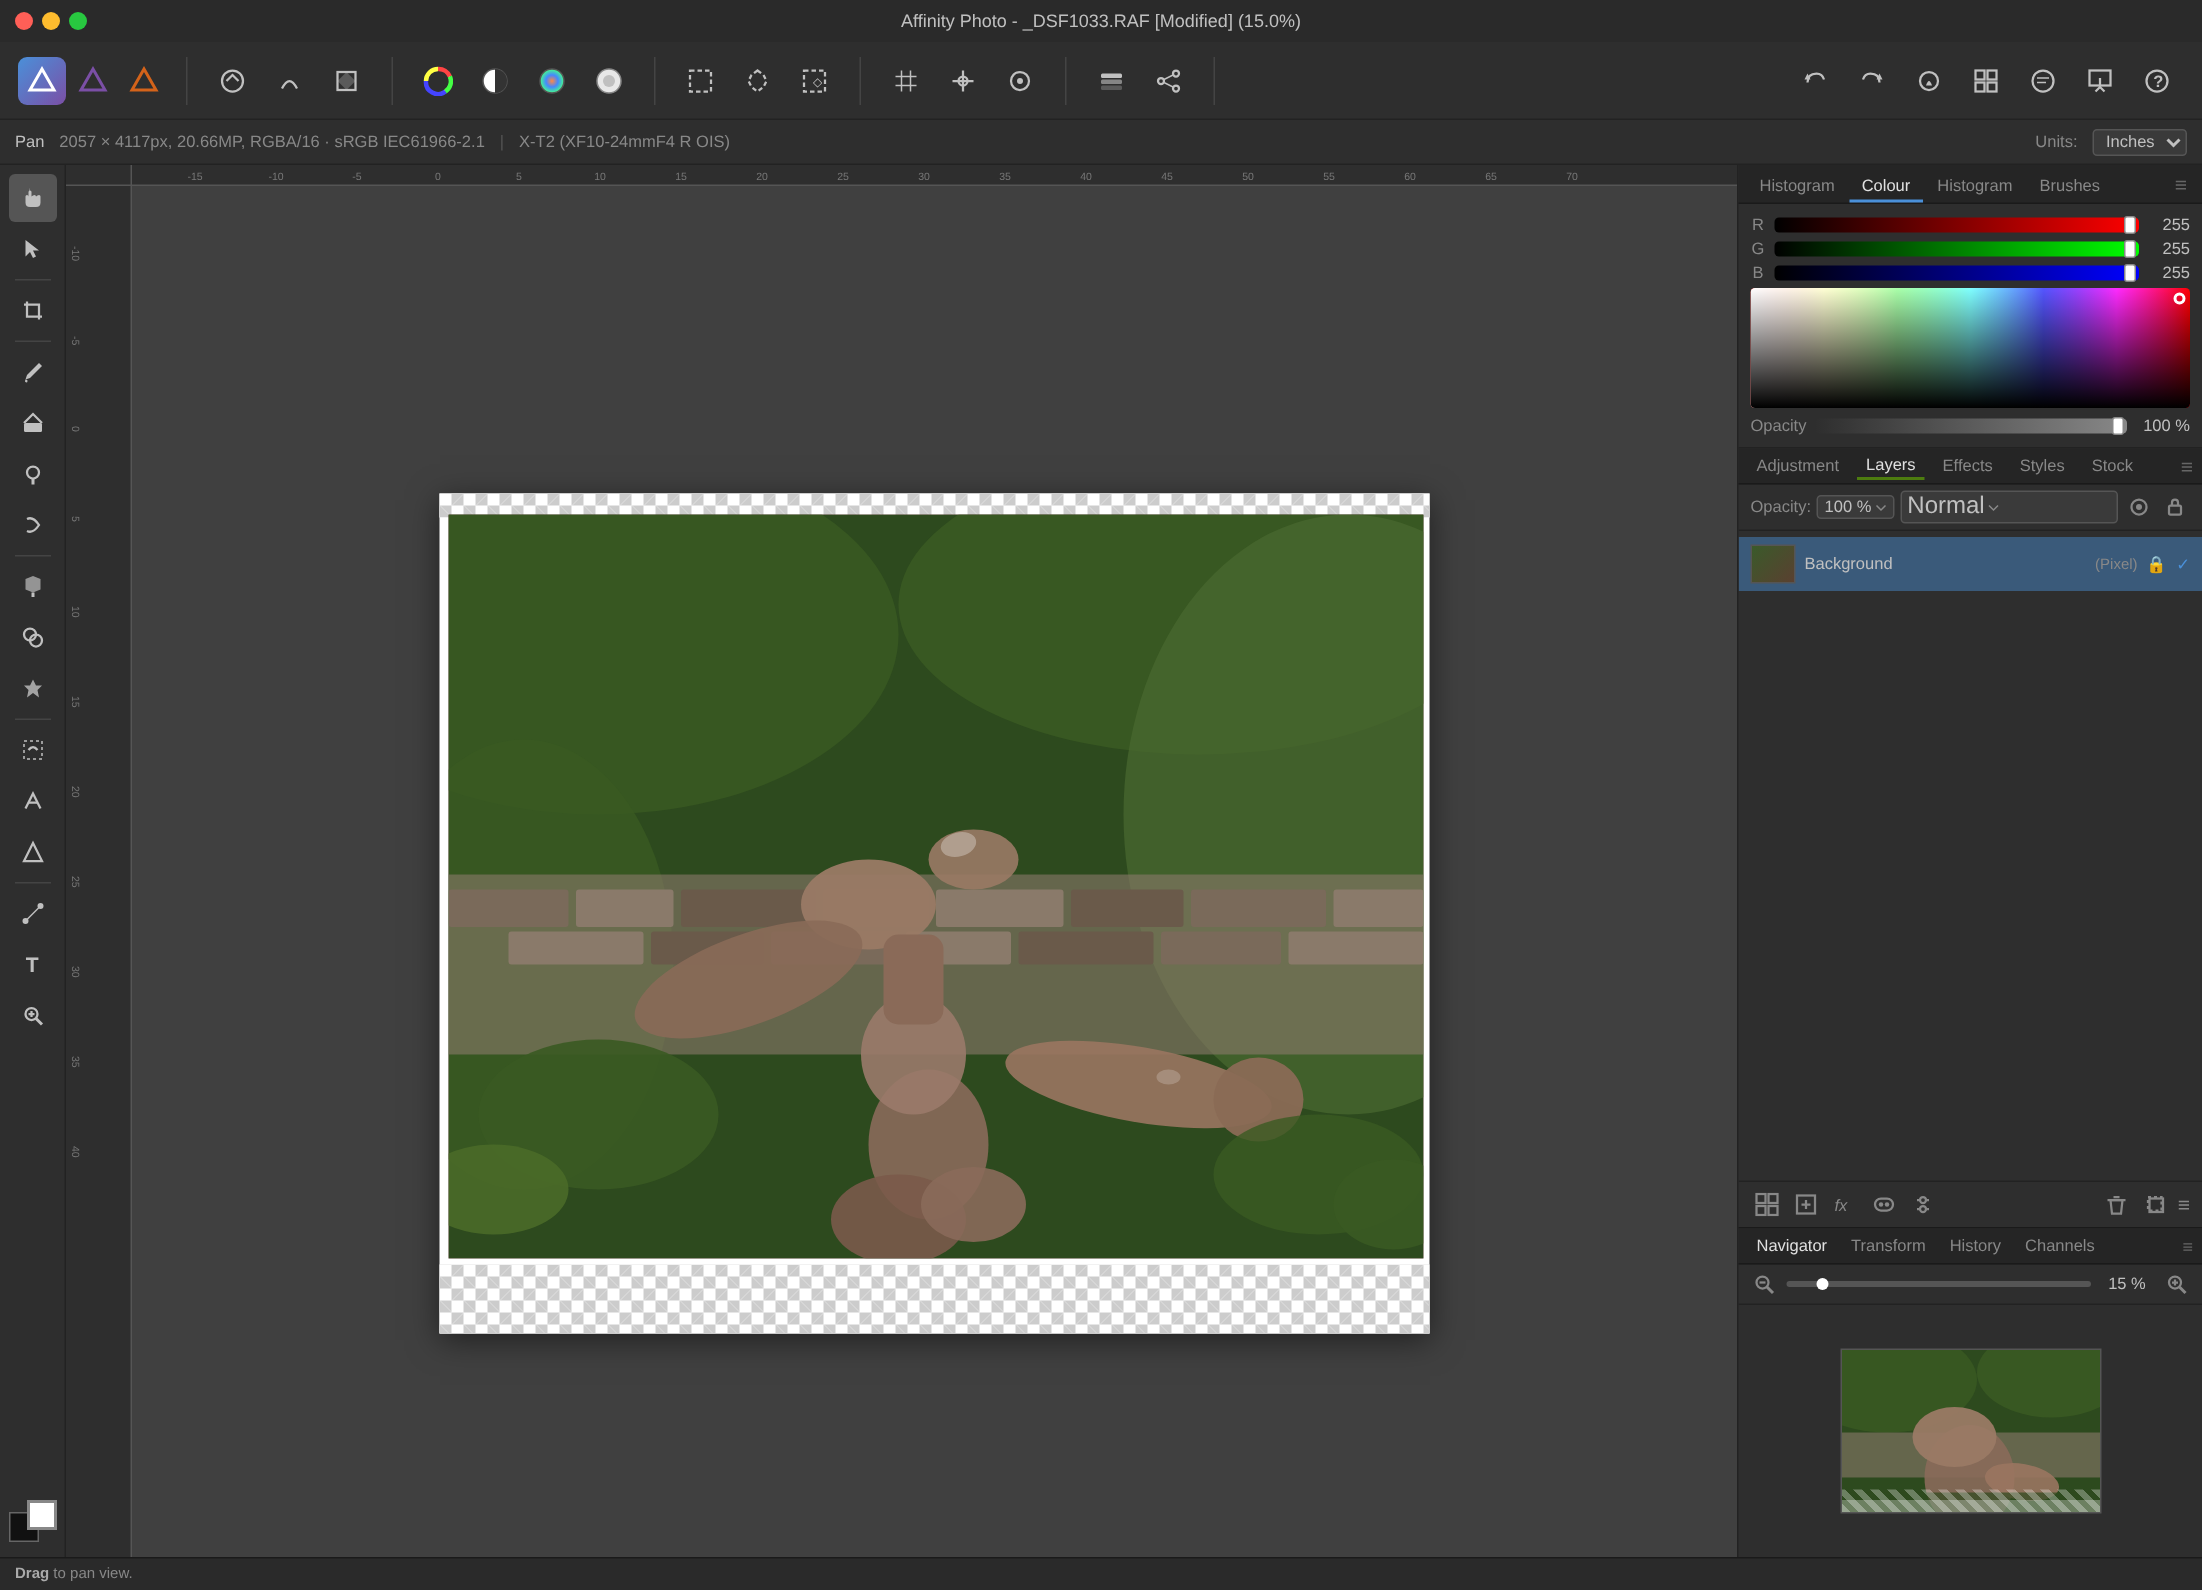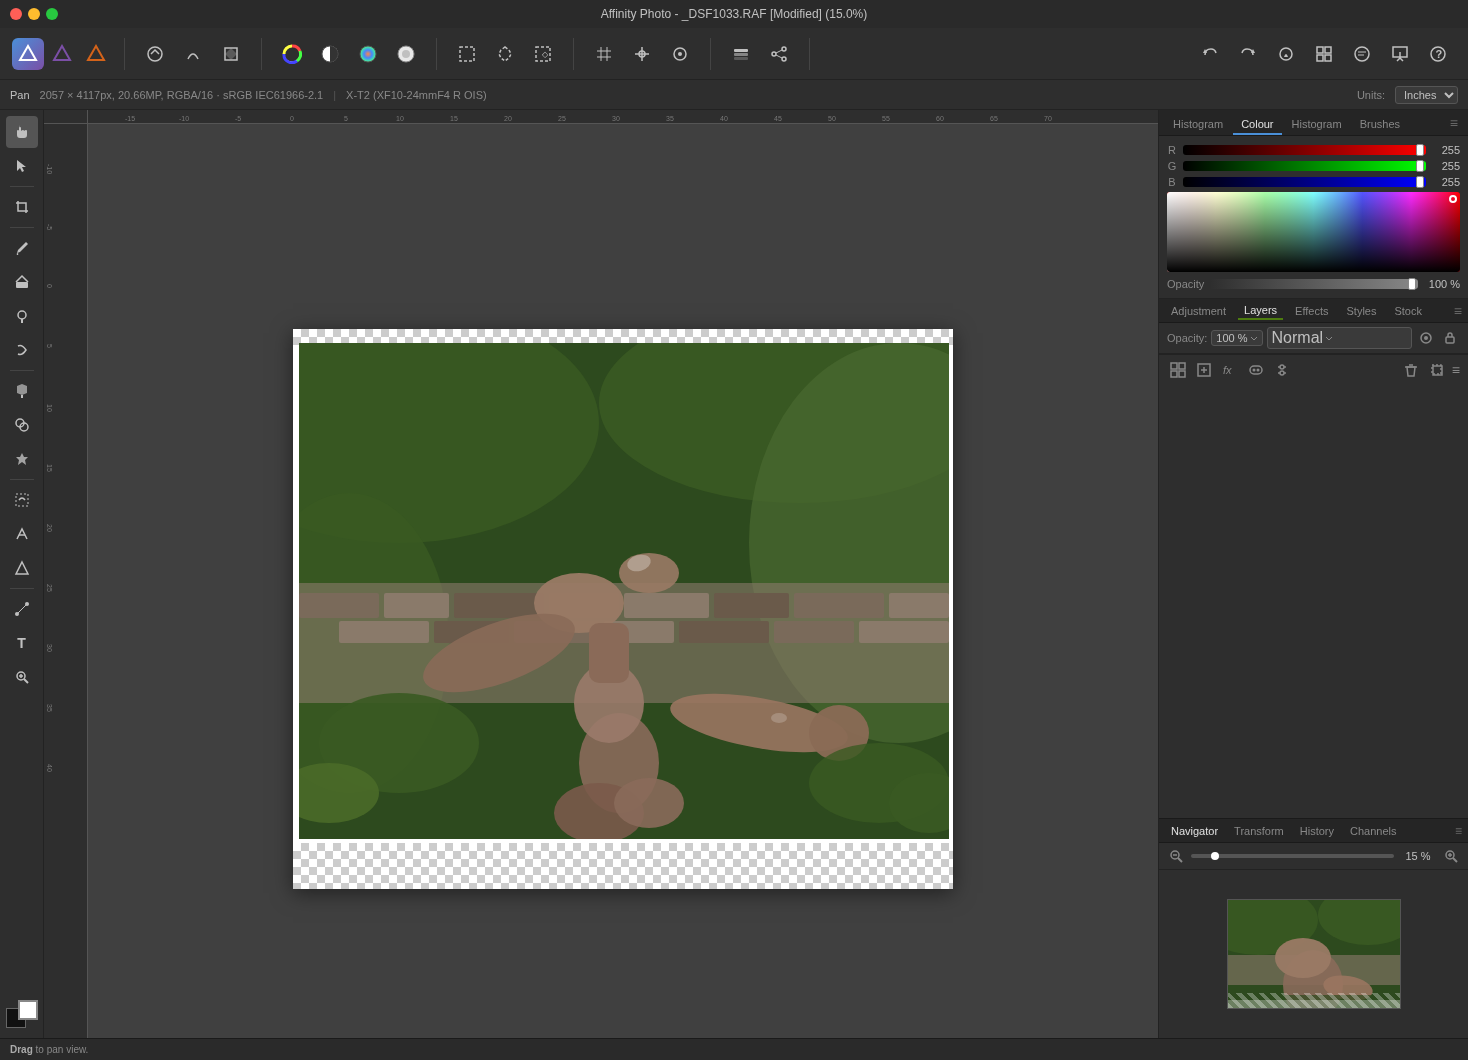--- a/index.html
+++ b/index.html
@@ -1144,20 +1144,31 @@
             </svg>
         </button>
         <button class="layers-icon-btn">
           <svg width="14" height="14" viewBox="0 0 14 14">
               <rect x="3" y="6" width="8" height="6" rx="1" fill="none" stroke="#888" stroke-width="1.5"></rect>
               <path d="M5 6 L5 4 Q5 2 7 2 Q9 2 9 4 L9 6" fill="none" stroke="#888" stroke-width="1.5"></path>
             </svg>
         </button>
       </div>
 
+      <div class="layers-list">
+        <div class="layer-item active">
+          <div class="layer-thumb">
+            <div class="layer-thumb-inner"></div>
+          </div>
+          <span class="layer-name">Background</span>
+          <span class="layer-type">(Pixel)</span>
+          <span class="layer-lock">🔒</span>
+          <span class="layer-check">✓</span>
+        </div>
+      </div>
 
       <div class="layers-bottom-bar">
         <button class="lb-btn" title="Group">
           <svg width="16" height="16" viewBox="0 0 16 16">
               <rect x="1" y="1" width="6" height="6" fill="none" stroke="#888" stroke-width="1.5"></rect>
               <rect x="9" y="1" width="6" height="6" fill="none" stroke="#888" stroke-width="1.5"></rect>
               <rect x="1" y="9" width="6" height="6" fill="none" stroke="#888" stroke-width="1.5"></rect>
               <rect x="9" y="9" width="6" height="6" fill="none" stroke="#888" stroke-width="1.5"></rect>
             </svg>
         </button>

